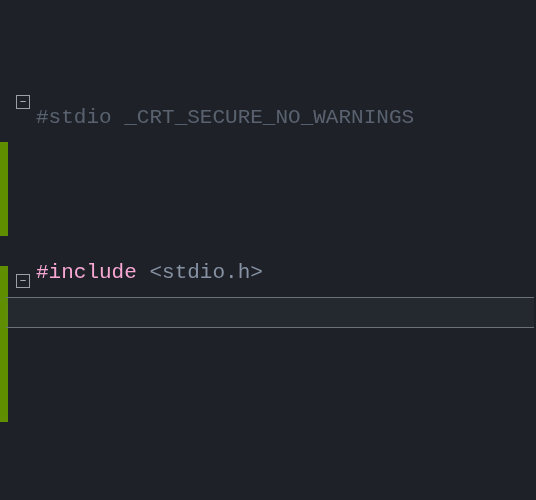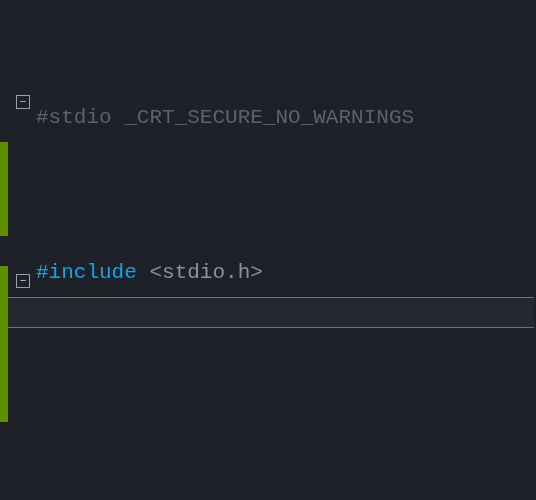--- a/index.html
+++ b/index.html
@@ -55,21 +55,21 @@
     left: 6px;
     width: 528px;
     height: 31px;
     border-top: 1px solid #6b717a;
     border-bottom: 1px solid #6b717a;
     background: rgba(120,126,135,0.08);
     pointer-events: none;
   }
   .txt { position: absolute; left: 0; top: 0; }
   .c-dim     { color: #5a6270; }
-  .c-pre     { color: #0ea5e9; }
+  .c-pre     { color: #f9a8d4; }
   .c-angle   { color: #8691a3; }
 </style>
 </head>
 <body>
 
 <div class="editor">
 
   <div class="gutter">
     <div class="change-bar" style="top:142px;height:94px;"></div>
     <div class="change-bar" style="top:266px;height:156px;"></div>

